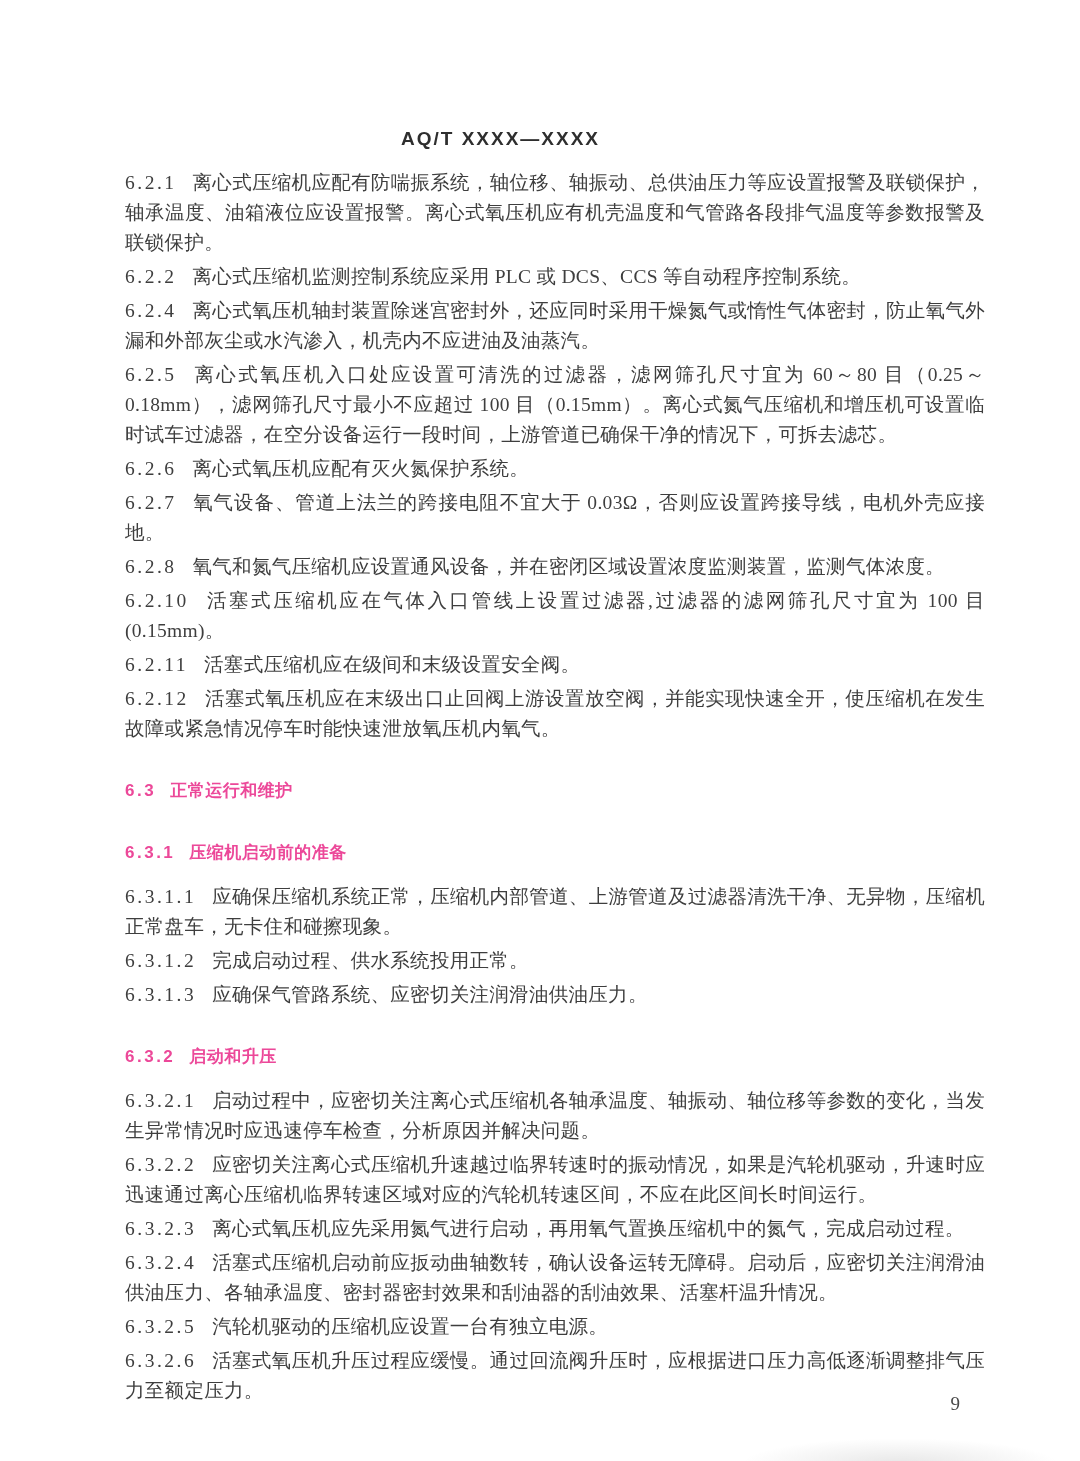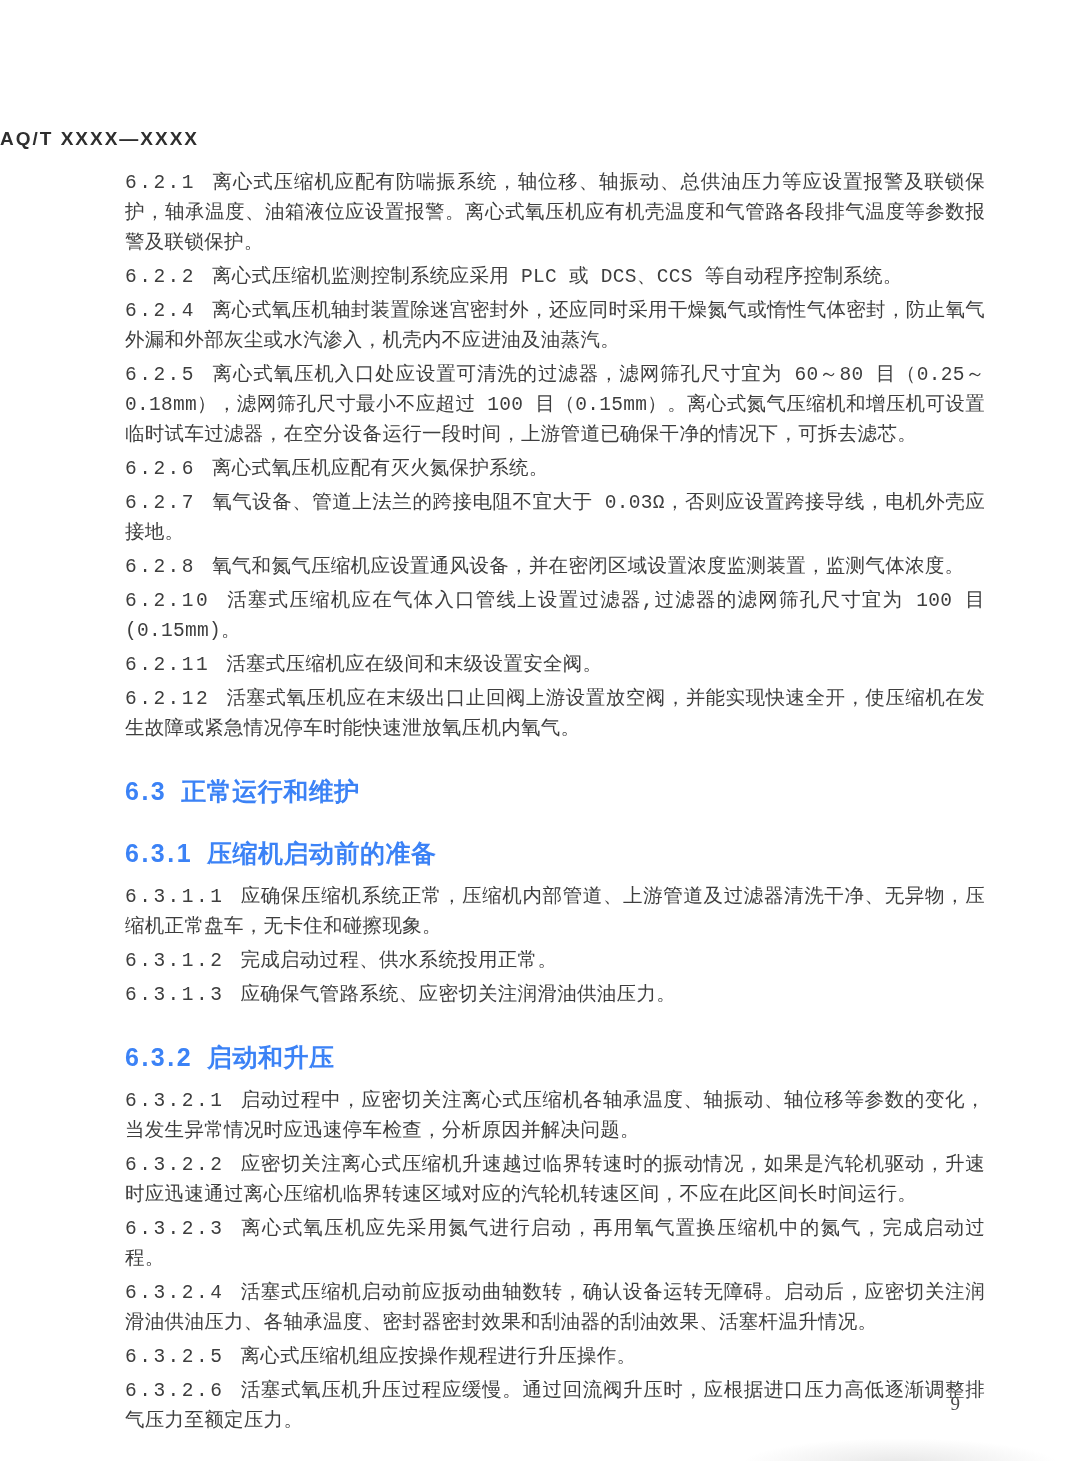--- a/index.html
+++ b/index.html
@@ -15,51 +15,51 @@
     background: #ffffff;
     overflow: hidden;
     font-family: "Liberation Serif", "DejaVu Serif", serif;
     color: #3e3e3e;
   }
   .doc-header {
     position: absolute;
     top: 128px;
     left: 0;
     right: 95px;
-    text-align: left;
+    text-align: center;
     font-family: "Liberation Sans", "DejaVu Sans", sans-serif;
     font-weight: bold;
     font-size: 19px;
     letter-spacing: 2px;
     color: #2e2e2e;
+    padding-left: 16px;
   }
   .content {
     position: absolute;
     top: 168px;
     left: 125px;
     width: 860px;
   }
   .clause {
     font-size: 19.5px;
     line-height: 30px;
     margin: 0 0 4px 0;
     text-align: justify;
     letter-spacing: 0.3px;
-    font-family: Liberation Mono, monospace;
   }
   .clause .num {
     letter-spacing: 2.5px;
     margin-right: 16px;
     white-space: nowrap;
   }
   .clause.heading {
     font-family: "Liberation Sans", "DejaVu Sans", sans-serif;
     font-weight: bold;
-    color: #3b82f6;
-    font-size: 25px;
+    color: #ec4899;
+    font-size: 17px;
     margin: 32px 0 14px 0;
     letter-spacing: 0.5px;
   }
   .clause.heading .num {
     margin-right: 14px;
   }
   .page-number {
     position: absolute;
     top: 1393px;
     right: 120px;
@@ -121,21 +121,21 @@
     <p class="clause heading"><span class="num">6.3.2</span><span>启动和升压</span></p>
 
     <p class="clause"><span class="num">6.3.2.1</span><span>启动过程中，应密切关注离心式压缩机各轴承温度、轴振动、轴位移等参数的变化，当发生异常情况时应迅速停车检查，分析原因并解决问题。</span></p>
 
     <p class="clause"><span class="num">6.3.2.2</span><span>应密切关注离心式压缩机升速越过临界转速时的振动情况，如果是汽轮机驱动，升速时应迅速通过离心压缩机临界转速区域对应的汽轮机转速区间，不应在此区间长时间运行。</span></p>
 
     <p class="clause"><span class="num">6.3.2.3</span><span>离心式氧压机应先采用氮气进行启动，再用氧气置换压缩机中的氮气，完成启动过程。</span></p>
 
     <p class="clause"><span class="num">6.3.2.4</span><span>活塞式压缩机启动前应扳动曲轴数转，确认设备运转无障碍。启动后，应密切关注润滑油供油压力、各轴承温度、密封器密封效果和刮油器的刮油效果、活塞杆温升情况。</span></p>
 
-    <p class="clause"><span class="num">6.3.2.5</span><span>离心式压缩机组应按操作规程进行升压操作。</span></p>
+    <p class="clause"><span class="num">6.3.2.5</span><span>汽轮机驱动的压缩机应设置一台有独立电源。</span></p>
 
     <p class="clause"><span class="num">6.3.2.6</span><span>活塞式氧压机升压过程应缓慢。通过回流阀升压时，应根据进口压力高低逐渐调整排气压力至额定压力。</span></p>
 
   </div>
 
   <div class="page-number">9</div>
 
   <div class="bottom-smudge"></div>
 
 </div>

